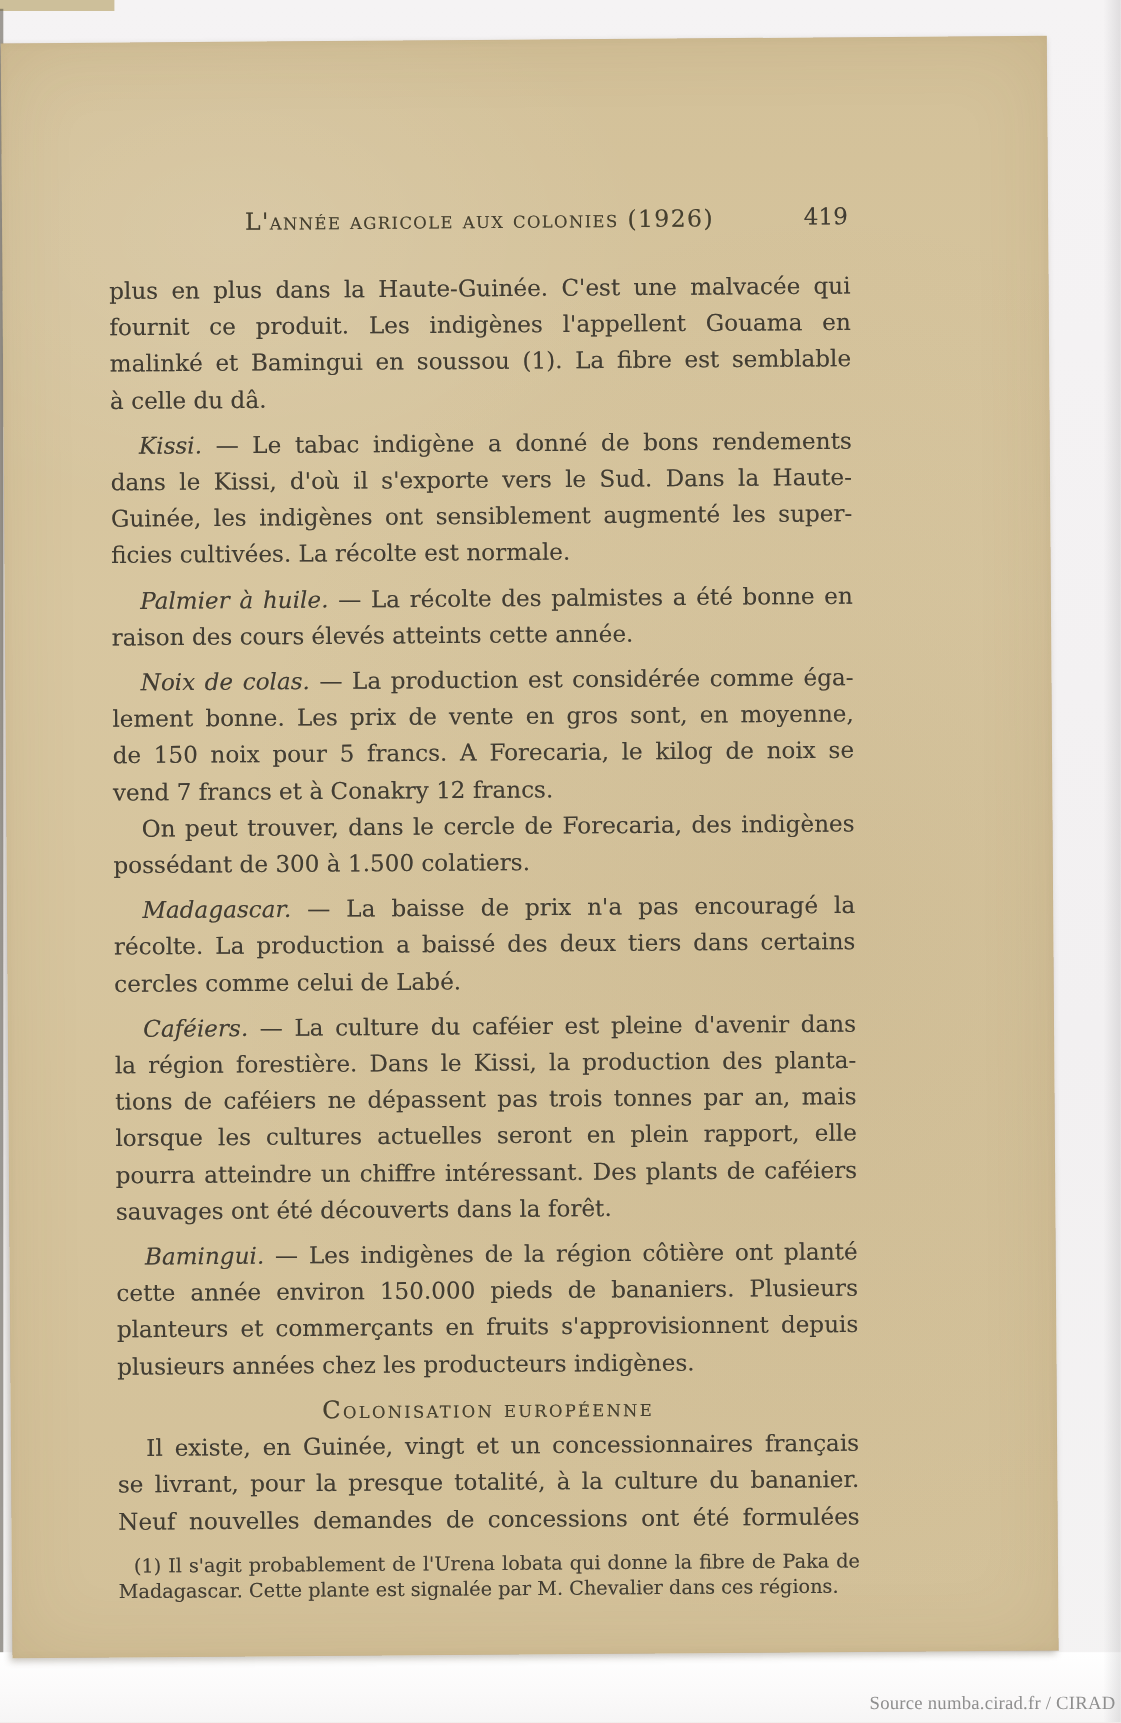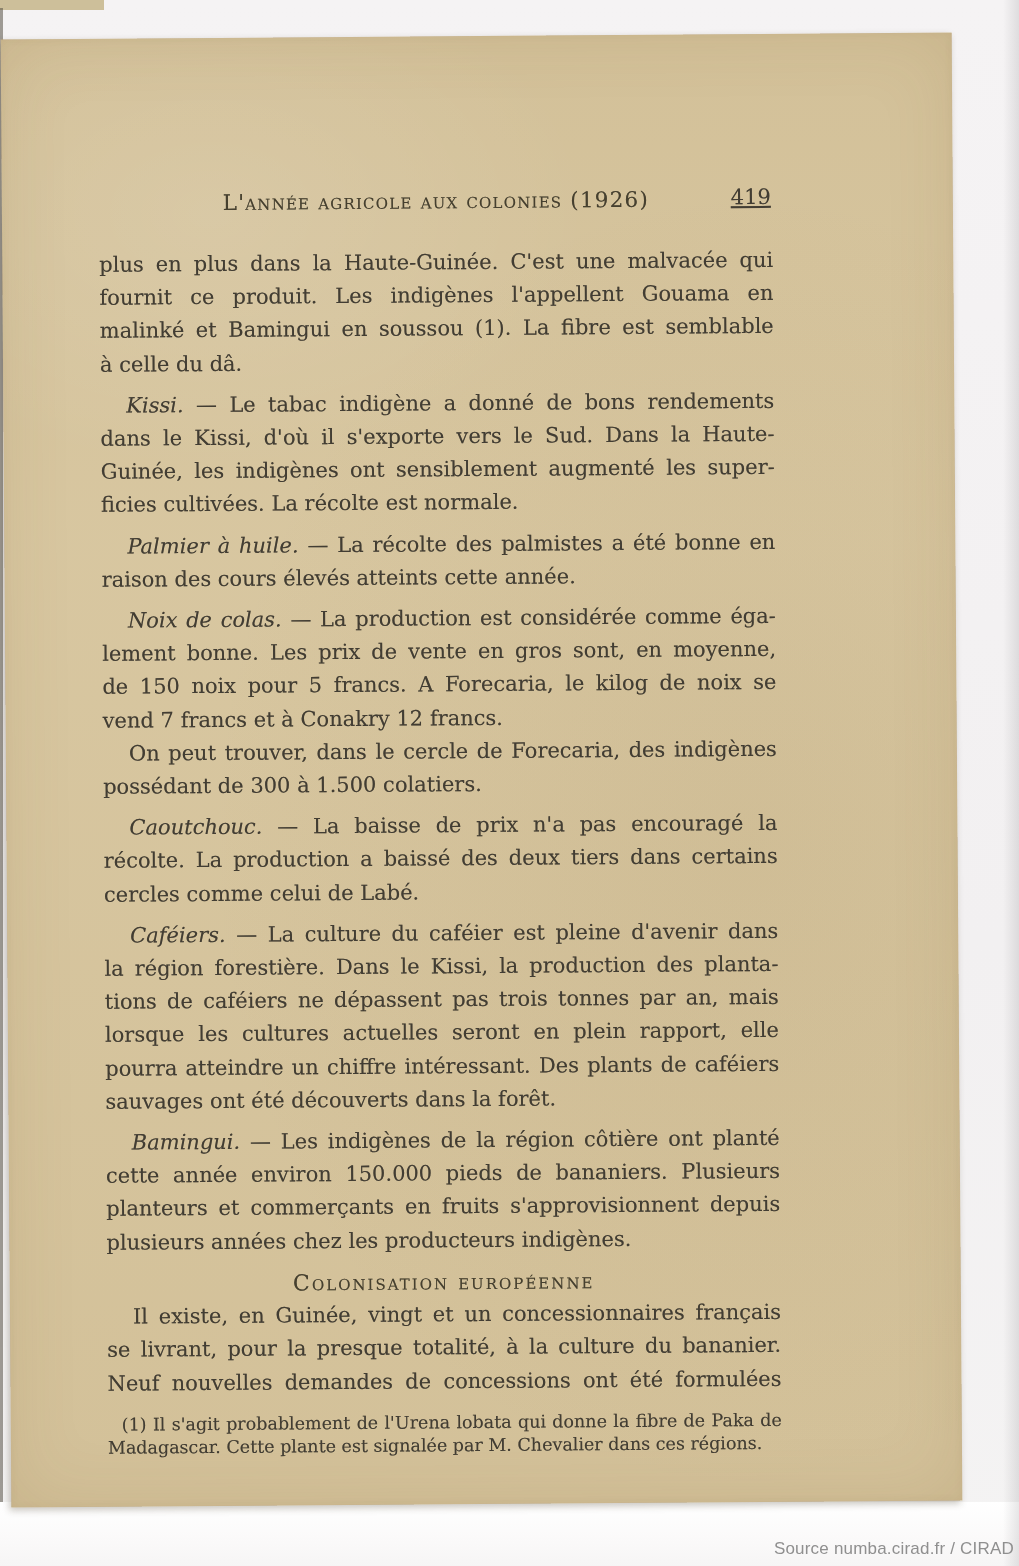--- a/index.html
+++ b/index.html
@@ -41,40 +41,40 @@
   .content {
     position:absolute; left:97px; top:150px; width:674px;
     color:#423d33; font-size:21px;
     text-shadow:0 0 0.6px rgba(66,61,51,0.45);
   }
   .page-header { position:relative; height:34px; margin-bottom:26px; }
   .header-title {
     text-align:center; font-variant:small-caps; letter-spacing:1.2px;
     font-size:21.5px; line-height:30px; color:#46402f;
   }
-  .page-number { position:absolute; right:2px; top:1px; font-size:21px;text-decoration:underline; }
+  .page-number { position:absolute; right:2px; top:1px; font-size:21px; }
   .para { margin-top:8px; }
   .para.flush { margin-top:0; }
   .line {
     text-align:justify; text-align-last:justify;
     line-height:33.2px;
   }
   .line.last { text-align-last:left; }
   .line.first { text-indent:26px; }
   .lead { font-style:italic; }
   .section-heading {
     text-align:center; font-variant:small-caps; letter-spacing:2px;
     font-size:22px; line-height:33.2px; margin:8px 0 0 0; color:#46402f;
   }
   .footnote { margin-top:13px; font-size:17.5px; }
   .footnote .line { line-height:23px; }
   .footnote .line.first { text-indent:14px; }
   .attribution {
     position:absolute; right:5px; bottom:7px;
-    font-family:Liberation Sans, sans-serif;
+    font-family:Liberation Serif, serif;
     font-size:17px; color:#8f8f8f; letter-spacing:0.2px;
   }
 </style>
 </head>
 <body>
 
 <div class="scene">
   <div class="top-left-sliver"></div>
   <div class="gutter-line"></div>
   <div class="below-strip"></div>
@@ -113,21 +113,21 @@
         <div class="line">de 150 noix pour 5 francs. A Forecaria, le kilog de noix se</div>
         <div class="line last">vend 7 francs et à Conakry 12 francs.</div>
       </div>
 
       <div class="para flush">
         <div class="line first">On peut trouver, dans le cercle de Forecaria, des indigènes</div>
         <div class="line last">possédant de 300 à 1.500 colatiers.</div>
       </div>
 
       <div class="para">
-        <div class="line first"><span class="lead">Caoutchouc.</span><span> — La baisse de prix n'a pas encouragé la</span></div>
+        <div class="line first"><span class="lead">Madagascar.</span><span> — La baisse de prix n'a pas encouragé la</span></div>
         <div class="line">récolte. La production a baissé des deux tiers dans certains</div>
         <div class="line last">cercles comme celui de Labé.</div>
       </div>
 
       <div class="para">
         <div class="line first"><span class="lead">Caféiers.</span><span> — La culture du caféier est pleine d'avenir dans</span></div>
         <div class="line">la région forestière. Dans le Kissi, la production des planta-</div>
         <div class="line">tions de caféiers ne dépassent pas trois tonnes par an, mais</div>
         <div class="line">lorsque les cultures actuelles seront en plein rapport, elle</div>
         <div class="line">pourra atteindre un chiffre intéressant. Des plants de caféiers</div>

